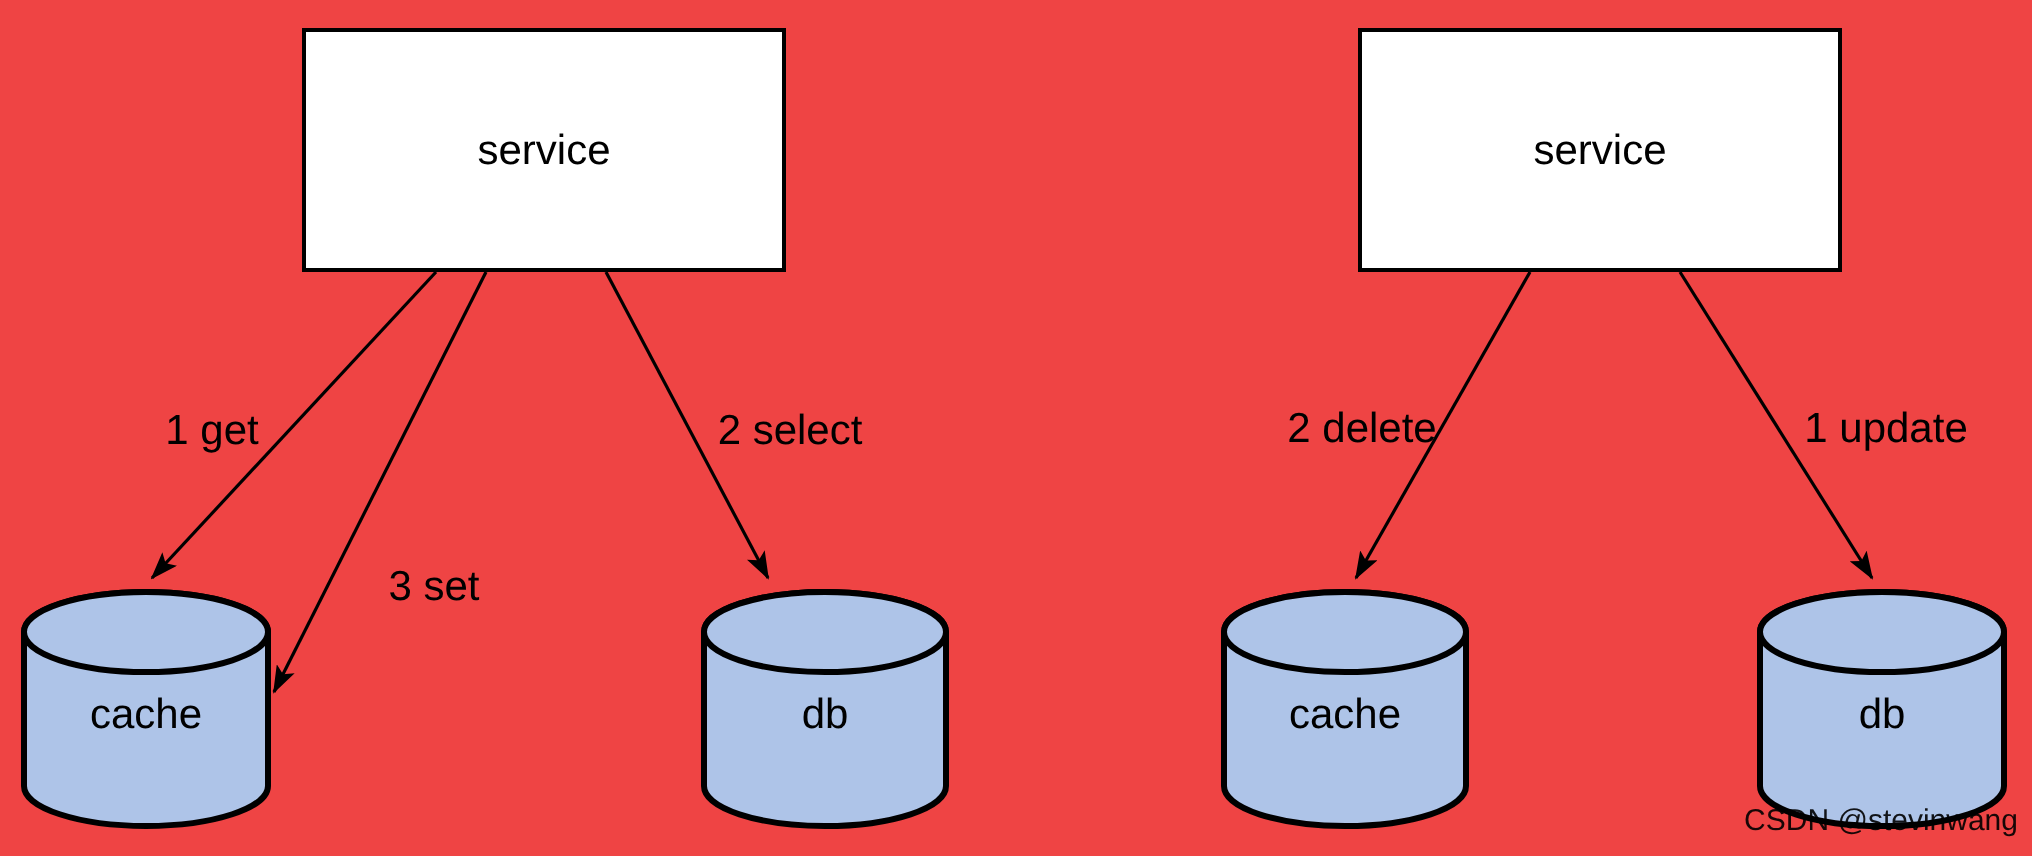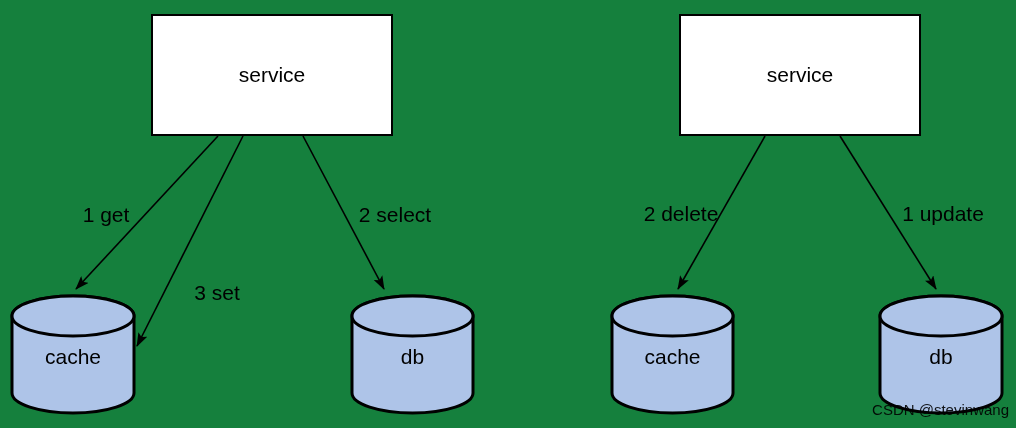--- a/index.html
+++ b/index.html
@@ -4,21 +4,21 @@
 <style>
   html, body {
     margin: 0;
     padding: 0;
     background: #ffffff;
   }
   .stage {
     position: relative;
     width: 1016px;
     height: 428px;
-    background: #15803d;
+    background: #ef4444;
     overflow: hidden;
     font-family: "Liberation Sans", sans-serif;
   }
   svg text {
     font-family: "Liberation Sans", sans-serif;
     fill: #000000;
   }
   .node-label { font-size: 21px; }
   .edge-label { font-size: 21px; }
   .service-label { font-size: 21px; }

